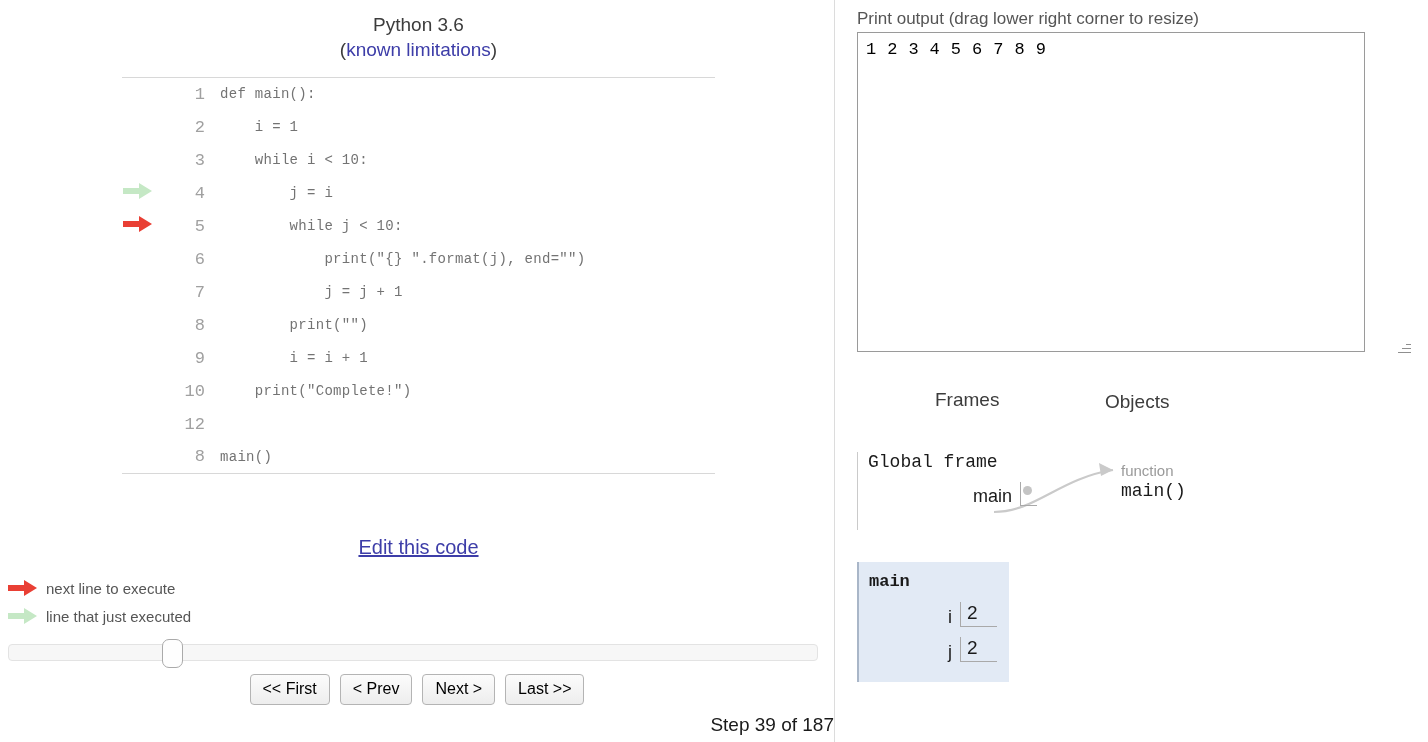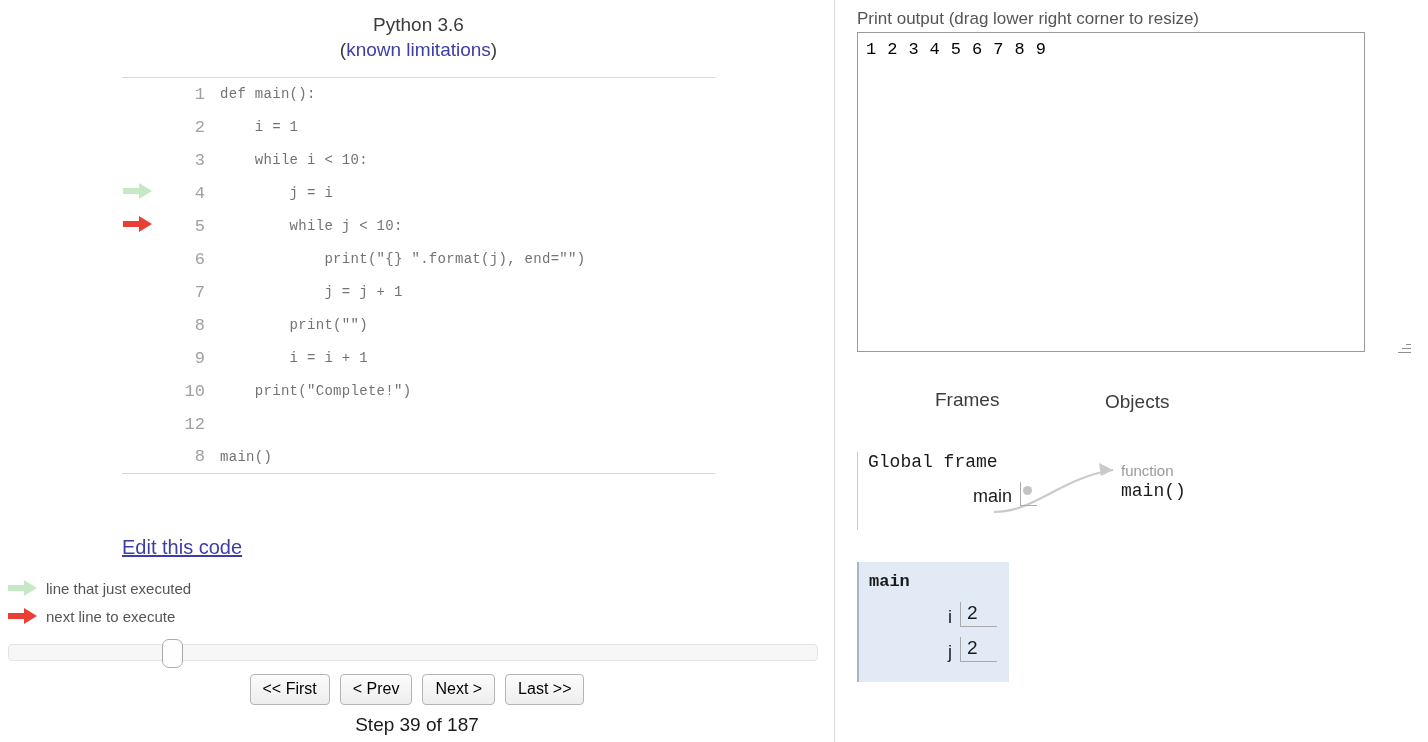--- a/index.html
+++ b/index.html
@@ -106,20 +106,21 @@
   }
   .arrow .shaft { background: currentColor; }
   .arrow-green { color: #c5e8c5; }
   .arrow-red   { color: #e93f34; }
 
   
   #edit-code-link {
     position: absolute;
     left: 122px; top: 536px;
     width: 593px;
+    text-align: center;
     font-size: 20px;
     color: #3d3da8;
     text-decoration: underline;
     cursor: pointer;
   }
 
   
   #legend {
     position: absolute;
     left: 8px; top: 574px;
@@ -173,21 +174,21 @@
     border: 1px solid #b4b4b4;
     border-radius: 4px;
     padding: 4px 12px 5px 12px;
     cursor: pointer;
     line-height: 20px;
   }
   #step-label {
     position: absolute;
     left: 0; top: 714px;
     width: 834px;
-    text-align: center;
+    text-align: right;
     font-size: 19px;
     color: #1a1a1a;
   }
 
   
   #print-output-label {
     position: absolute;
     left: 22px; top: 9px;
     font-size: 17px;
     color: #555;
@@ -398,32 +399,32 @@
           <td class="lineno">8</td>
           <td class="codeline">main()</td>
         </tr>
       </tbody>
   </table>
 
   <a id="edit-code-link">Edit this code</a>
 
   <div id="legend">
     <div class="legend-row">
+      <span class="arrow arrow-red">
+          <span class="shaft"></span>
+          <span class="head"></span>
+        </span>
+      <span class="legend-label">next line to execute</span>
+    </div>
+    <div class="legend-row">
       <span class="arrow arrow-green">
           <span class="shaft"></span>
           <span class="head"></span>
         </span>
       <span class="legend-label">line that just executed</span>
-    </div>
-    <div class="legend-row">
-      <span class="arrow arrow-red">
-          <span class="shaft"></span>
-          <span class="head"></span>
-        </span>
-      <span class="legend-label">next line to execute</span>
     </div>
   </div>
 
   <div id="slider">
     <div id="slider-handle"></div>
   </div>
 
   <div id="nav-buttons">
     <button class="nav-btn">&lt;&lt; First</button>
     <button class="nav-btn">&lt; Prev</button>

